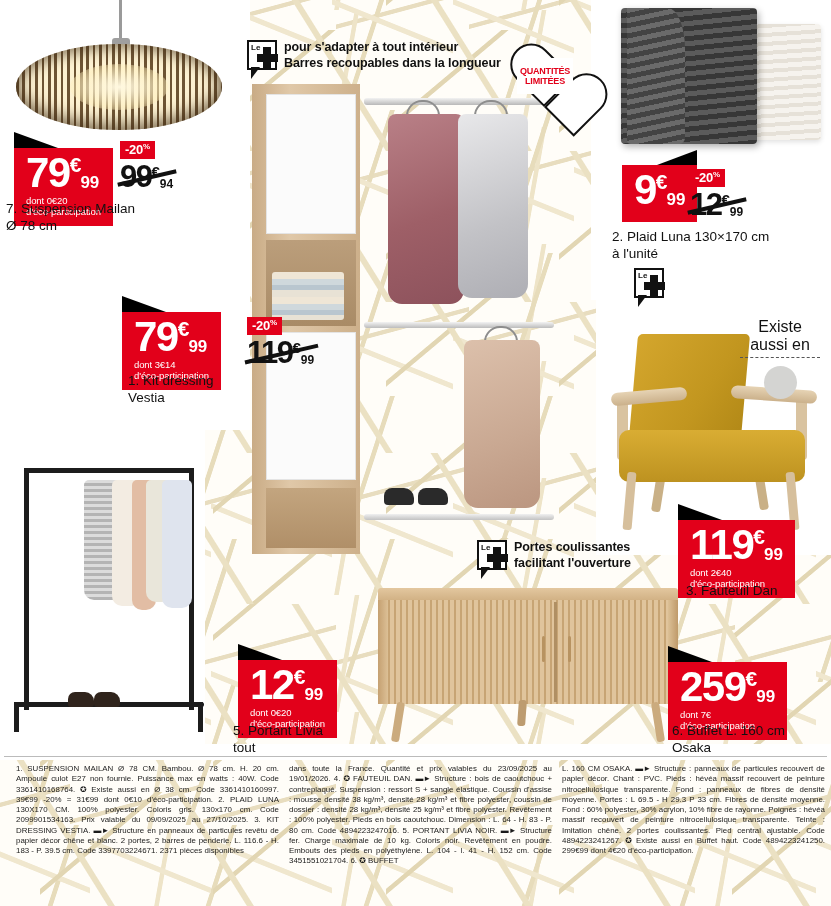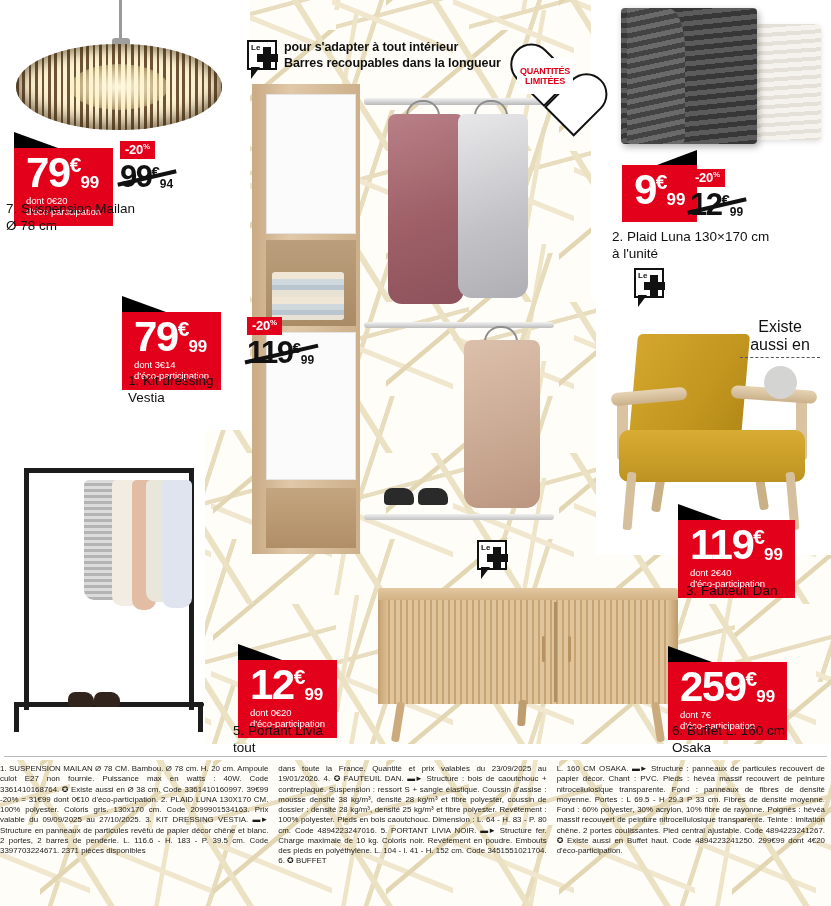--- a/index.html
+++ b/index.html
@@ -98,21 +98,21 @@
 
   
   .exists { position:absolute; text-align:center; }
   .exists .lbl { font-size:16px; color:#111; }
   .exists .dash { border-top:1.4px dashed #555; margin:3px 2px 8px 2px; }
   .exists .swatch { width:33px; height:33px; border-radius:50%; margin:0 auto; }
 
   
   .legal {
     position:absolute; left:0; bottom:0; width:831px; height:146px;
-    padding:4px 6px 0 0; display:flex; gap:10px;
+    padding:4px 6px 0 16px; display:flex; gap:10px;
   }
   .legal .col { width:272px; font-size:7.9px; line-height:1.3; color:#1b1b1b; text-align:justify; }
   .legal .sep { position:absolute; left:4px; right:4px; top:-4px; border-top:1px solid #bbb; }
 
   
   
   .lamp { position:absolute; left:8px; top:0; width:222px; height:140px; }
   .lamp .cord { position:absolute; left:111px; top:0; width:3px; height:42px; background:#9a9a9a; }
   .lamp .cap { position:absolute; left:104px; top:38px; width:18px; height:10px; background:#9f9f9f; border-radius:3px; }
   .lamp .dome {
@@ -336,20 +336,24 @@
     </div>
   </div>
 
   <div class="plus-callout" style="left:477px; top:540px;">
     <div class="plus-badge">
       <span class="le">Le</span>
       <span class="cross-v"></span>
       <span class="cross-h"></span>
       <span class="tail"></span>
     </div>
+    <div class="plus-text">
+      <div>Portes coulissantes</div>
+      <div>facilitant l'ouverture</div>
+    </div>
   </div>
 
   <div class="heart-wrap" style="left:508px; top:44px;">
     <div class="heart"></div>
     <div class="heart-mask"></div>
     <div class="heart-txt">
       <div>QUANTITÉS</div>
       <div>LIMITÉES</div>
     </div>
   </div>

